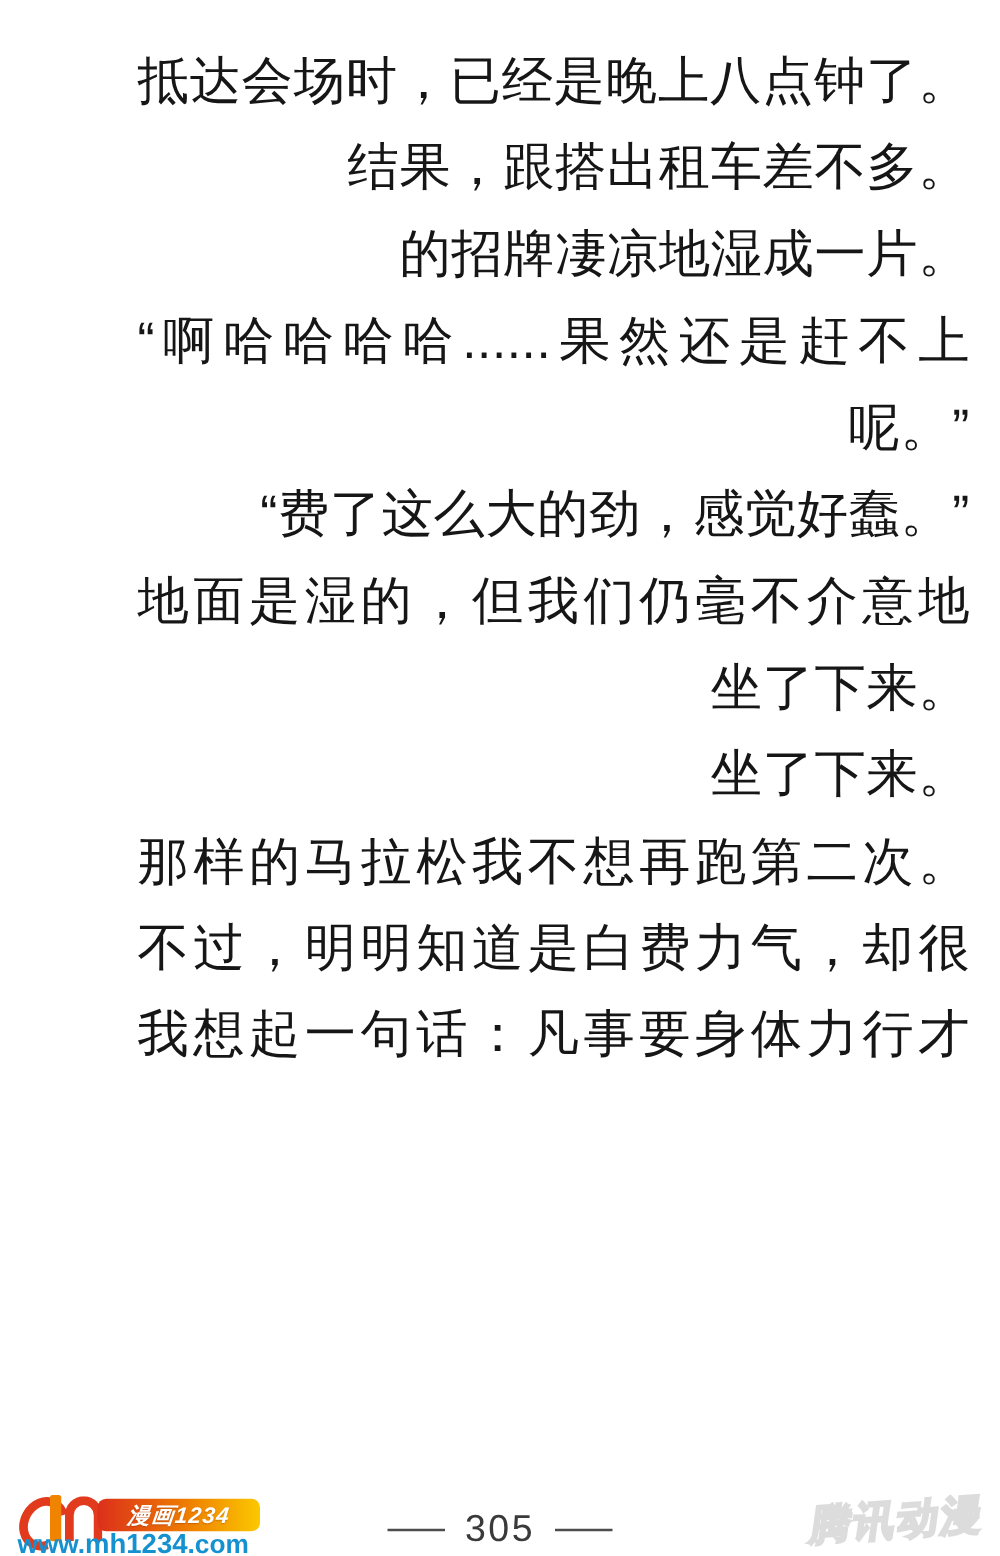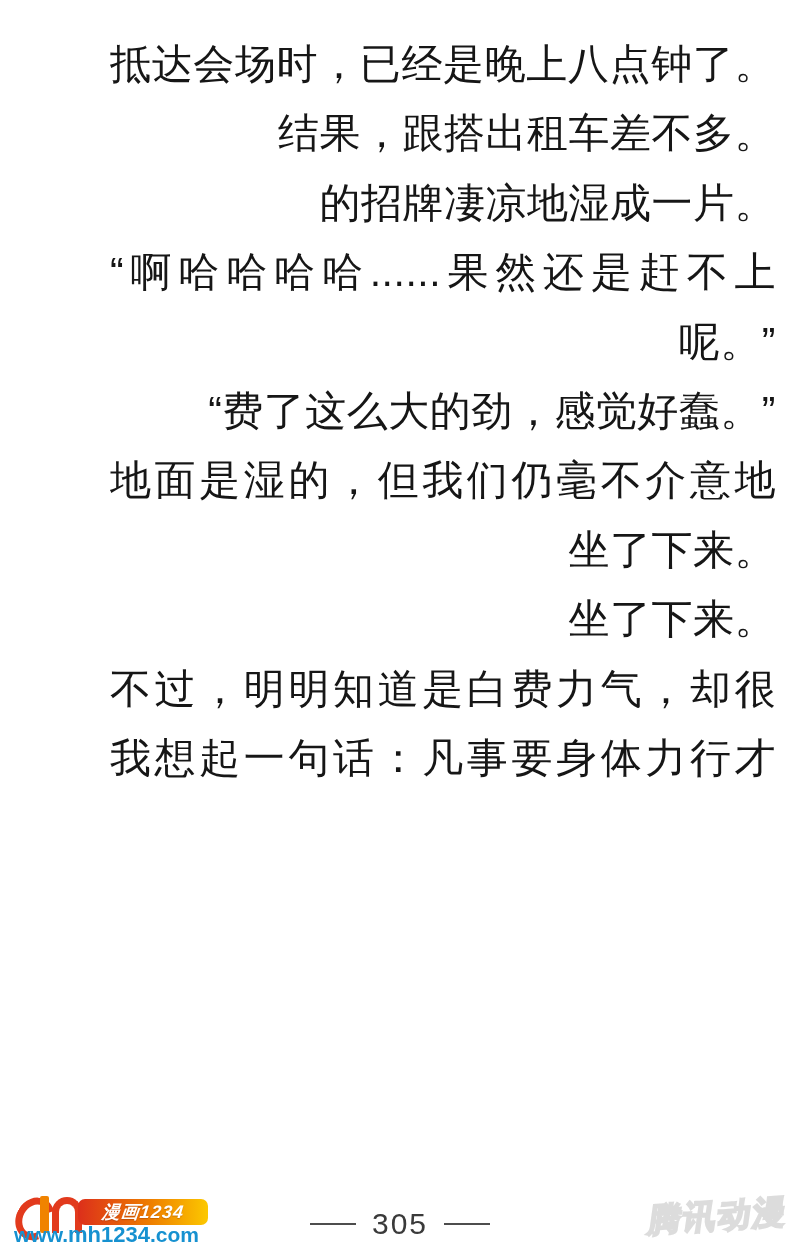--- a/index.html
+++ b/index.html
@@ -72,20 +72,21 @@
   <div class="textblock">
     <div class="ln ind fill">抵达会场时，已经是晚上八点钟了。</div>
     <div class="ln ind">结果，跟搭出租车差不多。</div>
     <div class="ln">的招牌凄凉地湿成一片。</div>
     <div class="ln ind fill">“啊哈哈哈哈......果然还是赶不上</div>
     <div class="ln">呢。”</div>
     <div class="ln ind">“费了这么大的劲，感觉好蠢。”</div>
     <div class="ln ind fill">地面是湿的，但我们仍毫不介意地</div>
     <div class="ln">坐了下来。</div>
     <div class="ln ind">坐了下来。</div>
+    <div class="ln ind fill">那样的马拉松我不想再跑第二次。</div>
     <div class="ln ind fill">不过，明明知道是白费力气，却很</div>
     <div class="ln ind fill">我想起一句话：凡事要身体力行才</div>
   </div>
 
   <div class="logo">
     <div class="monogram">
       <div class="mono-c"></div>
       <div class="mono-1"></div>
       <div class="mono-h"></div>
     </div>

